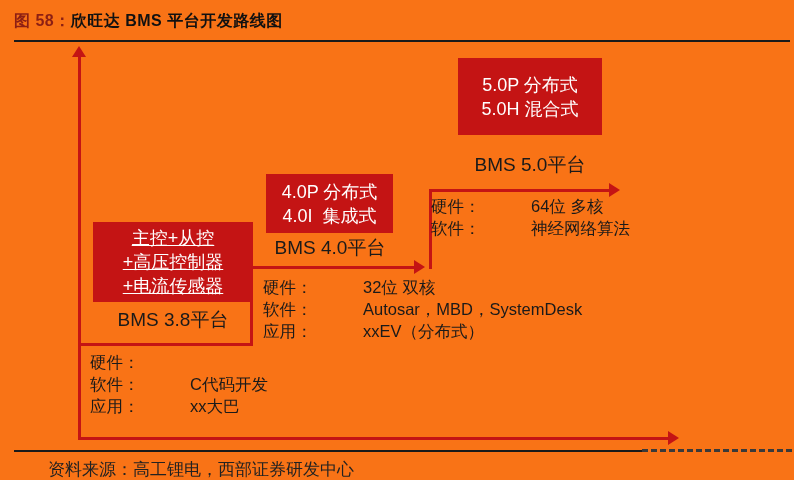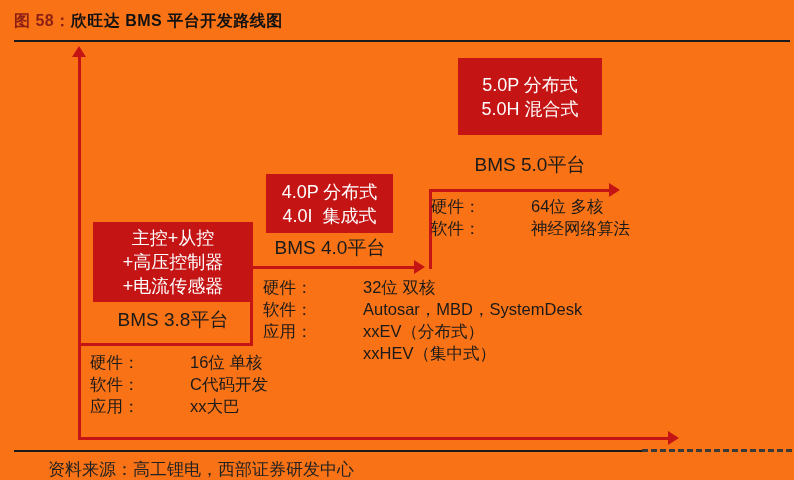--- a/index.html
+++ b/index.html
@@ -108,30 +108,29 @@
   <div class="arrow-right" style="left:668px; top:431px;"></div>
 
   <div class="rline" style="left:78px; top:343px; width:175px; height:3px;"></div>
   <div class="rline" style="left:250px; top:266px; width:3px; height:80px;"></div>
   <div class="rline" style="left:250px; top:266px; width:166px; height:3px;"></div>
   <div class="arrow-right" style="left:414px; top:260px;"></div>
   <div class="rline" style="left:429px; top:189px; width:3px; height:80px;"></div>
   <div class="rline" style="left:429px; top:189px; width:182px; height:3px;"></div>
   <div class="arrow-right" style="left:609px; top:183px;"></div>
 
-  <div class="redbox" style="left:93px; top:222px; width:160px; height:80px;">
+  <div class="redbox" style="left:93px; top:222px; width:160px; height:80px;text-decoration:underline;">
     <div class="box-line">主控+从控</div>
     <div class="box-line">+高压控制器</div>
     <div class="box-line">+电流传感器</div>
   </div>
   <div class="platform-label" style="left:93px; top:307px; width:160px;">BMS 3.8平台</div>
   <div class="specs" style="left:90px; top:351px;">
     <div class="spec-row">
       <span class="spec-key">硬件：</span>
-      <span class="spec-value">16位 单核</span>
     </div>
     <div class="spec-row">
       <span class="spec-key">软件：</span>
       <span class="spec-value">C代码开发</span>
     </div>
     <div class="spec-row">
       <span class="spec-key">应用：</span>
       <span class="spec-value">xx大巴</span>
     </div>
   </div>
@@ -149,21 +148,20 @@
     <div class="spec-row">
       <span class="spec-key">软件：</span>
       <span class="spec-value">Autosar，MBD，SystemDesk</span>
     </div>
     <div class="spec-row">
       <span class="spec-key">应用：</span>
       <span class="spec-value">xxEV（分布式）</span>
     </div>
     <div class="spec-row">
       <span class="spec-key"></span>
-      <span class="spec-value">xxHEV（集中式）</span>
     </div>
   </div>
 
   <div class="redbox" style="left:458px; top:58px; width:144px; height:77px;text-align:center;">
     <div class="box-line">5.0P 分布式</div>
     <div class="box-line">5.0H 混合式</div>
   </div>
   <div class="platform-label" style="left:450px; top:152px; width:160px;">BMS 5.0平台</div>
   <div class="specs" style="left:431px; top:195px;">
     <div class="spec-row">

